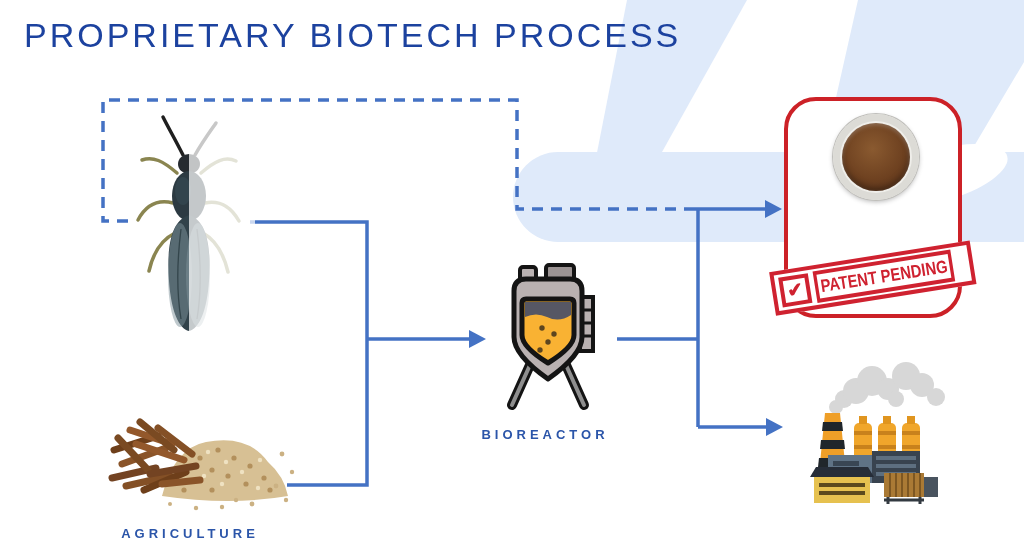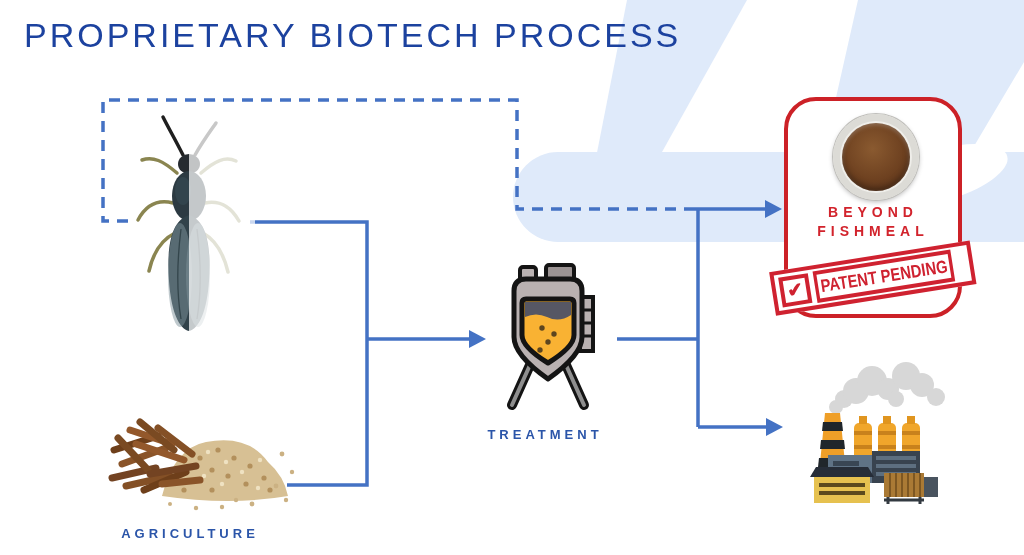--- a/index.html
+++ b/index.html
@@ -195,30 +195,26 @@
     <path d="M29 39 H75 V52 Q63 60 51 54 Q40 49 29 54 Z" fill="#565764"></path>
     <g fill="#5d451f">
       <circle cx="46" cy="65" r="2.7"></circle>
         <circle cx="58" cy="71" r="2.7"></circle>
       <circle cx="52" cy="79" r="2.7"></circle>
         <circle cx="44" cy="87" r="2.7"></circle>
     </g>
   </svg>
 
   <div class="node-label" style="left:450px;top:425px;width:190px;">
-    <div>TREATMENT</div>
+    <div>BIOREACTOR</div>
   </div>
 
   <div class="card">
     <div class="dish">
       <div class="powder"></div>
-    </div>
-    <div class="card-label">
-      <div>BEYOND</div>
-      <div>FISHMEAL</div>
     </div>
     <div class="stamp">
       <div class="stamp-check">✔</div>
       <div class="stamp-text">PATENT PENDING</div>
     </div>
   </div>
 
   <svg class="icon-abs" style="left:800px;top:355px;" width="150" height="150" viewBox="0 0 150 150">
 
     <g fill="#d7d7d7">

